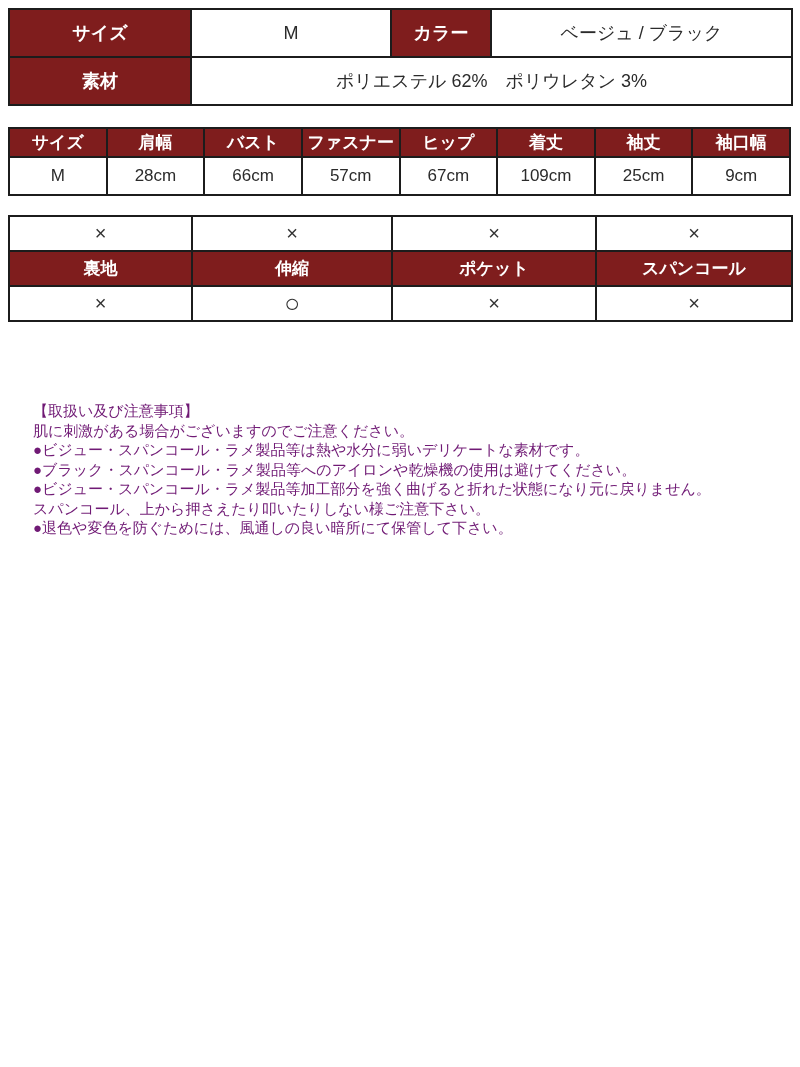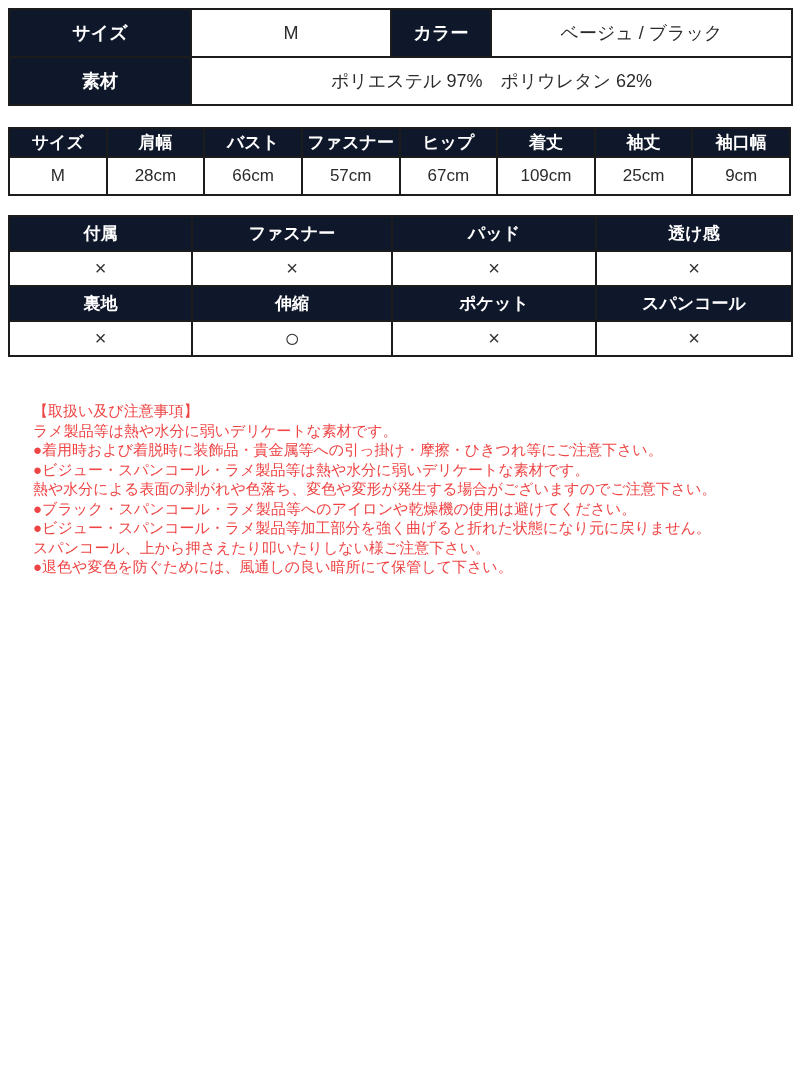--- a/index.html
+++ b/index.html
@@ -21,21 +21,21 @@
     position: absolute;
   }
   td, th {
     border: 2px solid #1c1c1c;
     text-align: center;
     vertical-align: middle;
     overflow: hidden;
     white-space: nowrap;
   }
   .hdr {
-    background: #0f172a;
+    background: #7f1d1d;
     color: #ffffff;
     font-weight: bold;
   }
   .val { background: #ffffff; color: #2b2b2b; }
 
   
   .tbl-product { left: 8px; top: 8px; width: 783px; }
   .tbl-product td { height: 48px; font-size: 18px; }
 
   
@@ -50,21 +50,21 @@
   .tbl-feat td.val.circle { font-size: 26px; font-weight: 300; }
 
   
   .care-notes {
     position: absolute;
     left: 33px;
     top: 401px;
     width: 745px;
     font-size: 15px;
     line-height: 19.5px;
-    color: #ef4444;
+    color: #701a75;
   }
   .care-notes .line { white-space: nowrap; }
 </style>
 </head>
 <body>
 
 <div class="page">
 
   <table class="tbl-product">
     <colgroup>
@@ -75,21 +75,21 @@
     </colgroup>
     <tbody>
         <tr>
       <td class="hdr">サイズ</td>
       <td class="val">M</td>
       <td class="hdr">カラー</td>
       <td class="val">ベージュ / ブラック</td>
     </tr>
     <tr>
       <td class="hdr">素材</td>
-      <td class="val" colspan="3">ポリエステル 97%　ポリウレタン 62%</td>
+      <td class="val" colspan="3">ポリエステル 62%　ポリウレタン 3%</td>
     </tr>
   </tbody>
     </table>
 
   <table class="tbl-meas">
     <tbody>
         <tr>
       <td class="hdr">サイズ</td>
       <td class="hdr">肩幅</td>
       <td class="hdr">バスト</td>
@@ -113,26 +113,20 @@
     </table>
 
   <table class="tbl-feat">
     <colgroup>
       <col style="width:183px">
         <col style="width:200px">
         <col style="width:204px">
         <col style="width:196px">
     </colgroup>
     <tbody>
-        <tr>
-      <td class="hdr">付属</td>
-      <td class="hdr">ファスナー</td>
-      <td class="hdr">パッド</td>
-      <td class="hdr">透け感</td>
-    </tr>
     <tr>
       <td class="val">×</td>
       <td class="val">×</td>
       <td class="val">×</td>
       <td class="val">×</td>
     </tr>
     <tr>
       <td class="hdr">裏地</td>
       <td class="hdr">伸縮</td>
       <td class="hdr">ポケット</td>
@@ -142,23 +136,21 @@
       <td class="val">×</td>
       <td class="val circle">○</td>
       <td class="val">×</td>
       <td class="val">×</td>
     </tr>
   </tbody>
     </table>
 
   <div class="care-notes">
     <div class="line">【取扱い及び注意事項】</div>
-    <div class="line">ラメ製品等は熱や水分に弱いデリケートな素材です。</div>
-    <div class="line">●着用時および着脱時に装飾品・貴金属等への引っ掛け・摩擦・ひきつれ等にご注意下さい。</div>
+    <div class="line">肌に刺激がある場合がございますのでご注意ください。</div>
     <div class="line">●ビジュー・スパンコール・ラメ製品等は熱や水分に弱いデリケートな素材です。</div>
-    <div class="line">熱や水分による表面の剥がれや色落ち、変色や変形が発生する場合がございますのでご注意下さい。</div>
     <div class="line">●ブラック・スパンコール・ラメ製品等へのアイロンや乾燥機の使用は避けてください。</div>
     <div class="line">●ビジュー・スパンコール・ラメ製品等加工部分を強く曲げると折れた状態になり元に戻りません。</div>
     <div class="line">スパンコール、上から押さえたり叩いたりしない様ご注意下さい。</div>
     <div class="line">●退色や変色を防ぐためには、風通しの良い暗所にて保管して下さい。</div>
   </div>
 
 </div>
 
 </body></html>

